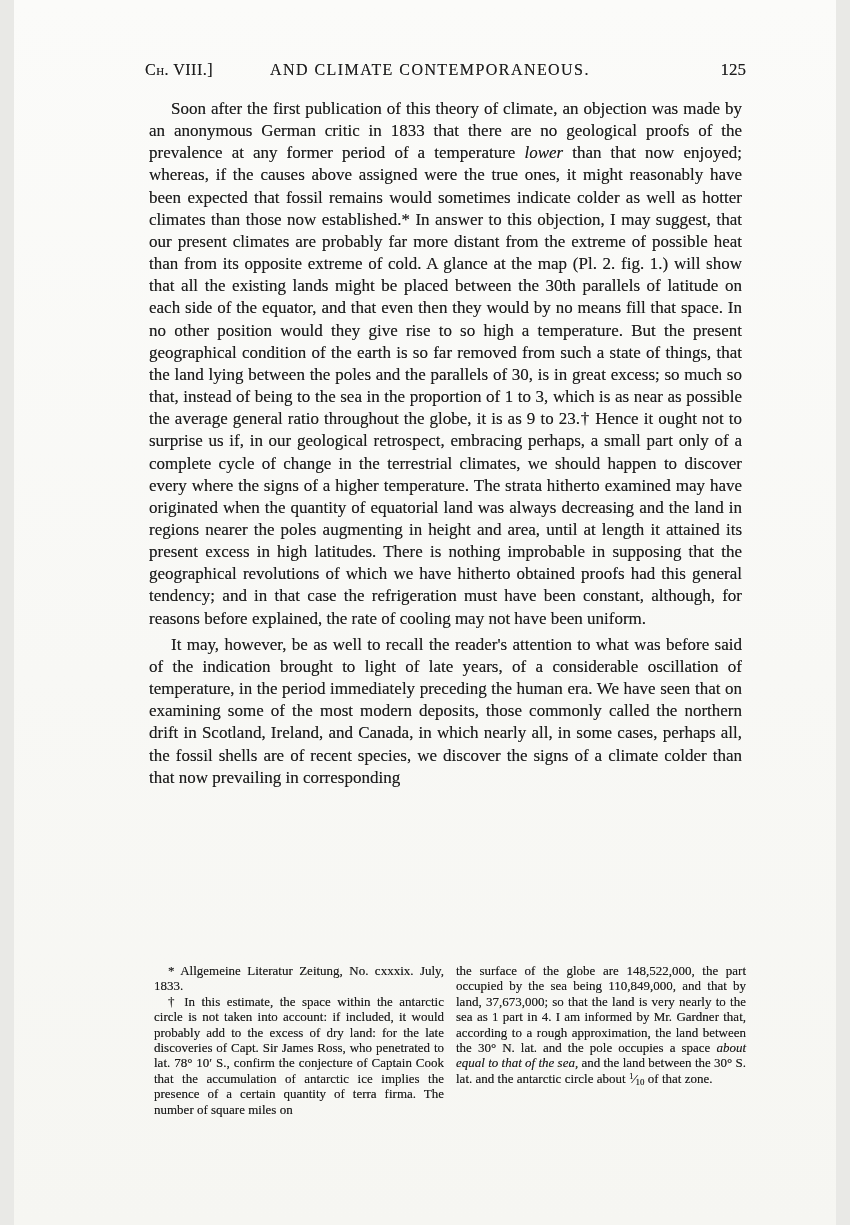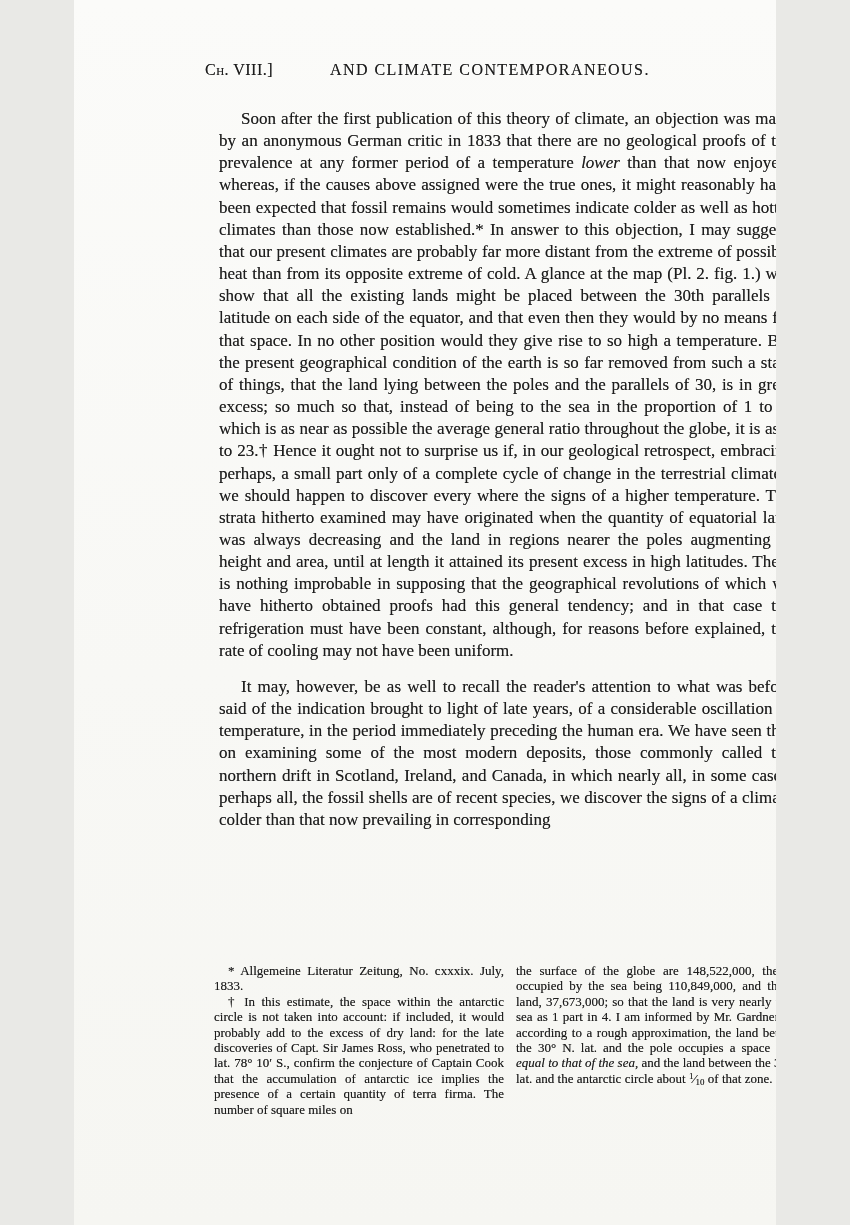--- a/index.html
+++ b/index.html
@@ -2,21 +2,21 @@
 <html><head>
 <meta charset="utf-8">
 <style>
   html, body {
     margin: 0;
     padding: 0;
     background: #e9e9e6;
   }
   .page {
     position: relative;
-    width: 702px;
+    width: 822px;
     height: 1225px;
     margin: 0 auto;
     box-sizing: border-box;
     background: linear-gradient(180deg, #fbfbf9 0%, #f8f8f5 55%, #f6f6f2 100%);
     color: #1d1d1d;
     font-family: "Liberation Serif", "DejaVu Serif", serif;
     overflow: hidden;
   }
   .ink {
     text-shadow: 0 0 0.55px rgba(20,20,20,0.55);
@@ -51,21 +51,21 @@
   .body-text {
     position: absolute;
     top: 94px;
     left: 131px;
     width: 601px;
     font-size: 17px;
     line-height: 22.15px;
     text-align: justify;
   }
   .body-text p {
-    margin: 14px;
+    margin: 4px;
     text-indent: 22px;
   }
   
   .footnotes {
     position: absolute;
     top: 963px;
     left: 140px;
     width: 592px;
     display: flex;
     gap: 12px;

